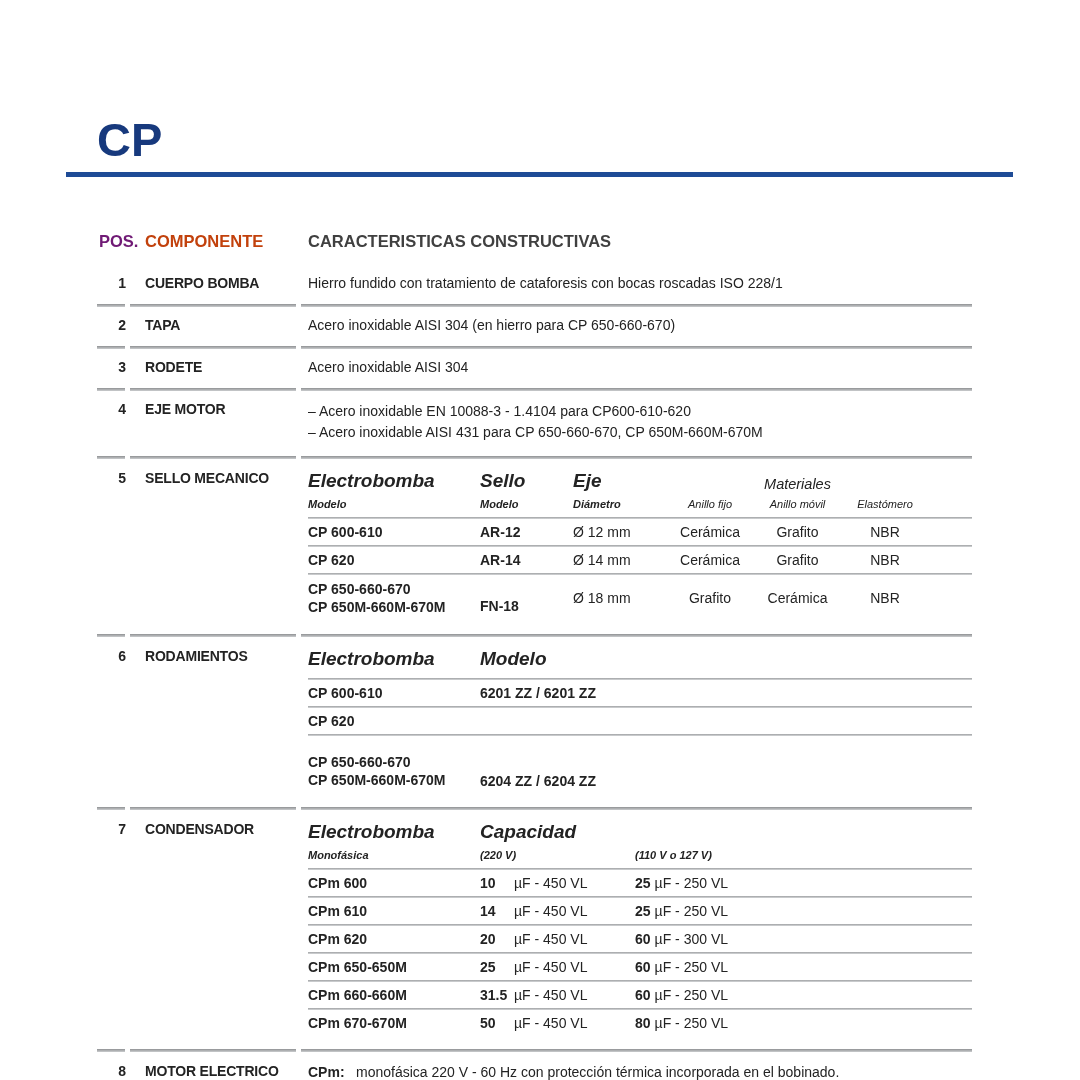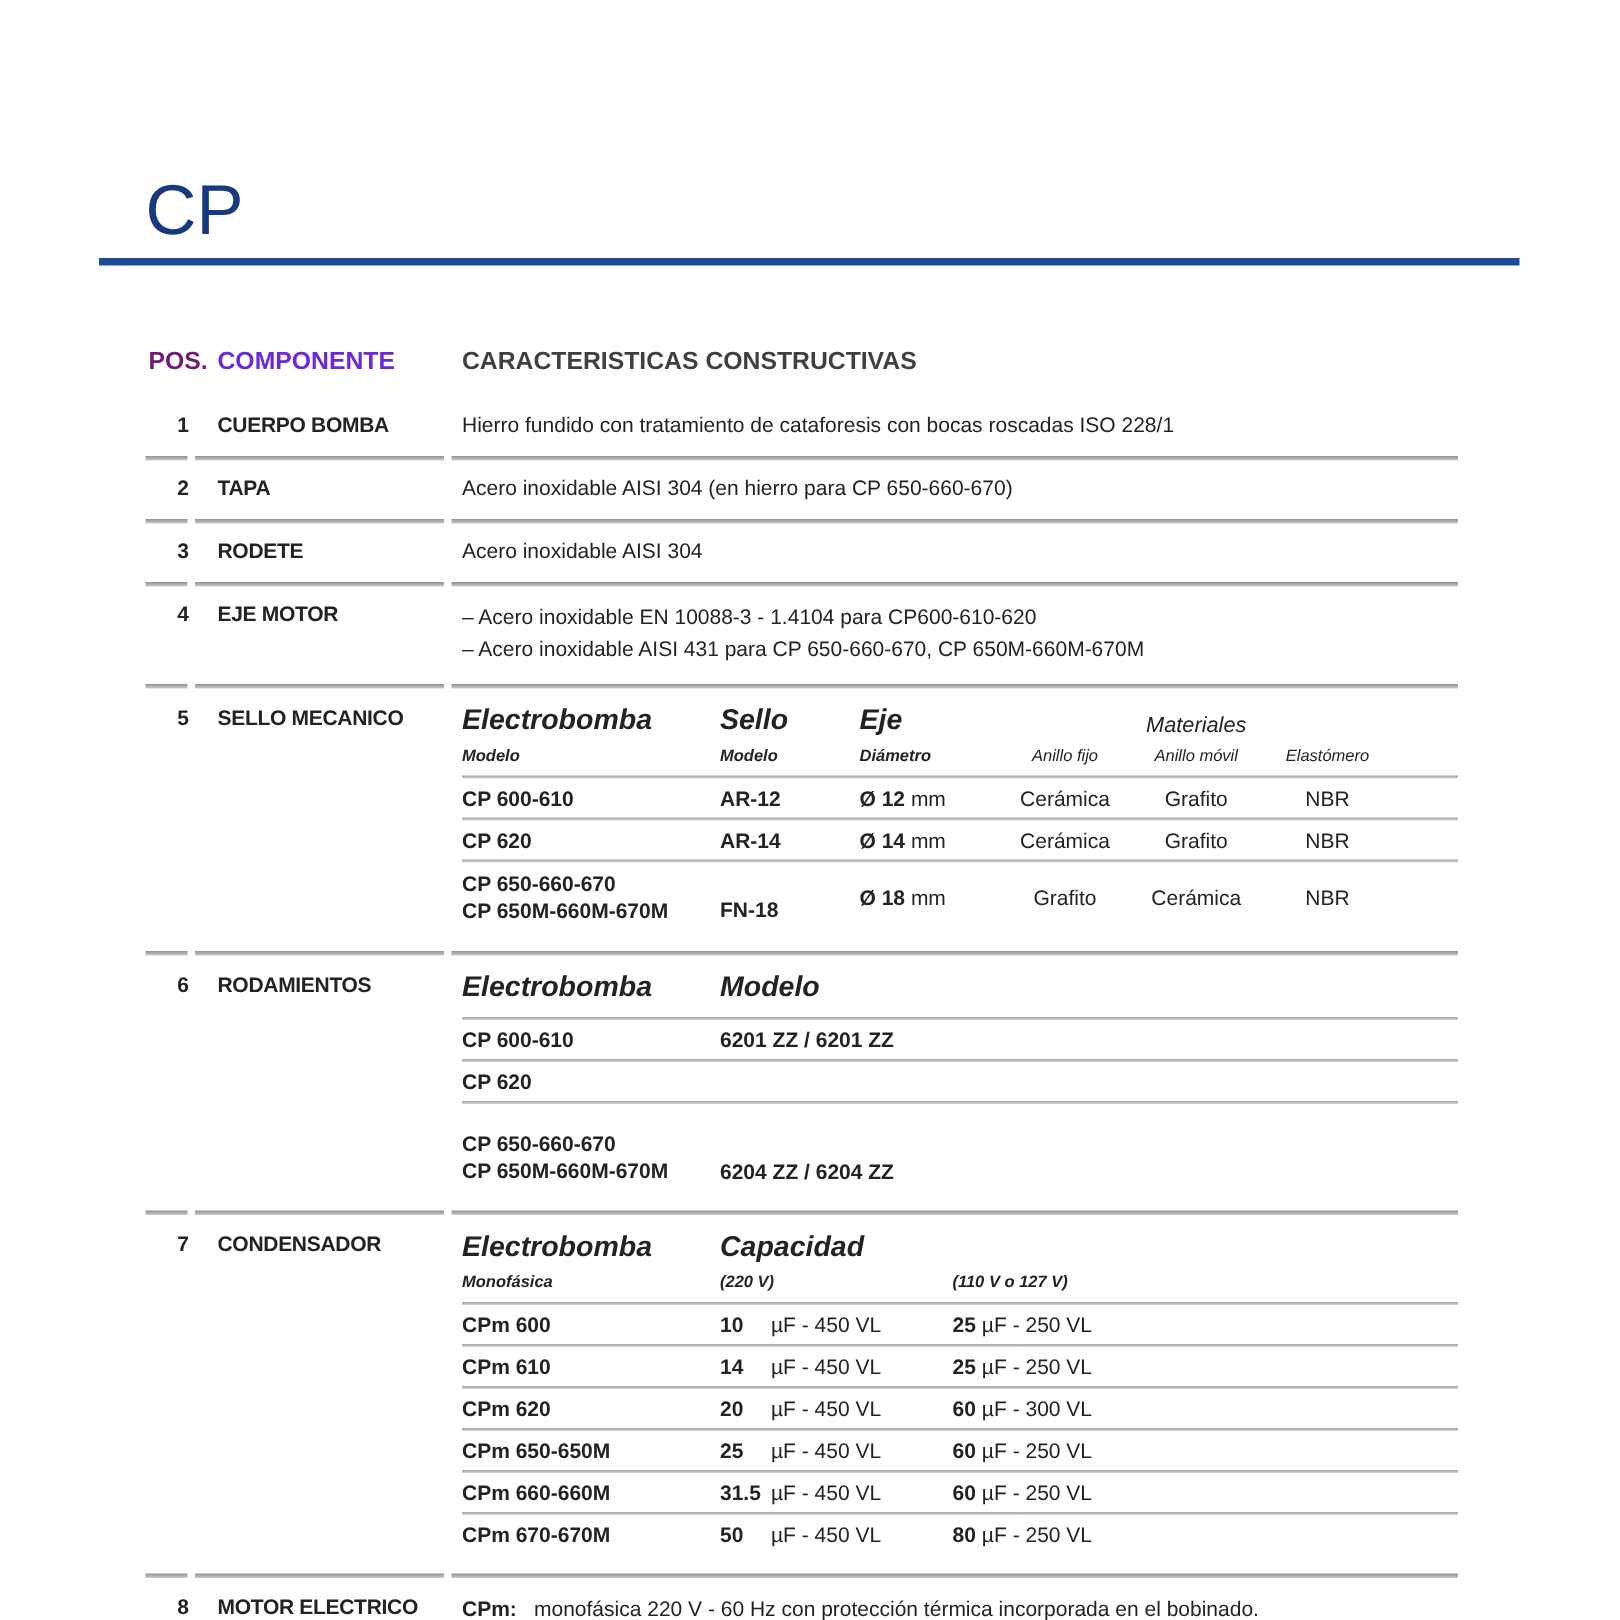--- a/index.html
+++ b/index.html
@@ -7,33 +7,33 @@
   .page {
     position:relative;
     width:1080px; height:1080px;
     background:#ffffff;
     font-family:"Liberation Sans", sans-serif;
     color:#232323;
     overflow:hidden;
   }
   .title {
     position:absolute; left:97px; top:112px;
-    font-size:47px; font-weight:normal; color:#17397d;
+    font-size:47px; font-weight:bold; color:#17397d;
     letter-spacing:0px;
   }
   .title-rule {
     position:absolute; left:66px; top:172px;
     width:947px; height:5px; background:#1e4b96;
   }
   .content {
     position:absolute; left:97px; top:232px; width:875px;
   }
   .grid-row { display:grid; grid-template-columns:48px 163px 1fr; }
   .pos-h { font-size:16.5px; font-weight:bold; color:#701a75; padding-left:2px; }
-  .comp-h { font-size:16.5px; font-weight:bold; color:#6d28d9; }
+  .comp-h { font-size:16.5px; font-weight:bold; color:#c2410c; }
   .char-h { font-size:16.5px; font-weight:bold; color:#404040; }
   .thead { margin-bottom:14px; }
   .pos-num { font-size:14px; font-weight:bold; text-align:right; padding-right:19px; }
   .comp-name { font-size:14px; font-weight:bold; letter-spacing:-0.2px; }
   .char-text { font-size:14px; }
   .char-text .ln { line-height:21px; }
   .sep { display:flex; gap:5px; height:3px; }
   .sep i { display:block; height:3px; background:linear-gradient(#8f9193,#cbcdcf); }
   .sep .s1 { width:28px; } .sep .s2 { width:166px; } .sep .s3 { flex:1; }
   .thinline { grid-column:1 / -1; height:2px; background:linear-gradient(#9fa1a3,#d6d8da); margin:2px 0 3px 0; }
@@ -45,21 +45,21 @@
   .sub7 { display:grid; grid-template-columns:172px 155px 1fr; align-items:end; }
   .sh-big { font-size:19px; font-weight:bold; font-style:italic; padding-bottom:6px; }
   .sh-big-n { font-size:14.5px; font-weight:normal; font-style:italic; padding-bottom:6px; text-align:center; }
   .sh-sm { font-size:11px; font-weight:bold; font-style:italic; padding-bottom:5px; }
   .sh-sm-n { font-size:11px; font-weight:normal; font-style:italic; padding-bottom:5px; text-align:center; }
   .span-mat { grid-column:4 / 7; }
   .cell { font-size:14px; padding:2px 0 3px 0; }
   .cell.b { font-weight:bold; }
   .cell.c { text-align:center; }
   .two-line div { line-height:18px; }
-  .dia-b { font-weight:bold; }
+  .dia-b { font-weight:normal; }
   .num1 { display:inline-block; width:34px; font-weight:bold; }
   .num2 { font-weight:bold; margin-right:4px; }
   
   .r8-line { font-size:14px; line-height:19.5px; }
   .r8-label { display:inline-block; width:48px; font-weight:bold; }
 </style>
 </head>
 <body>
 
 <div class="page">

